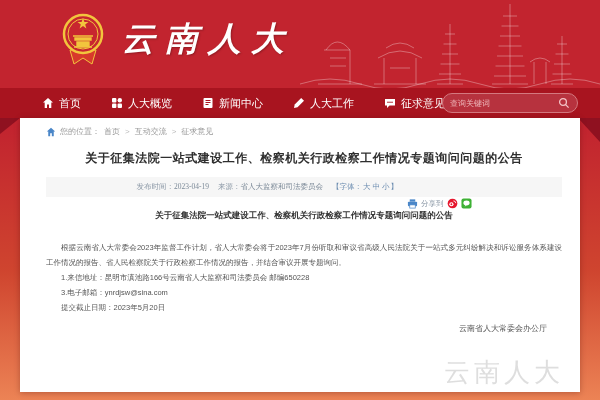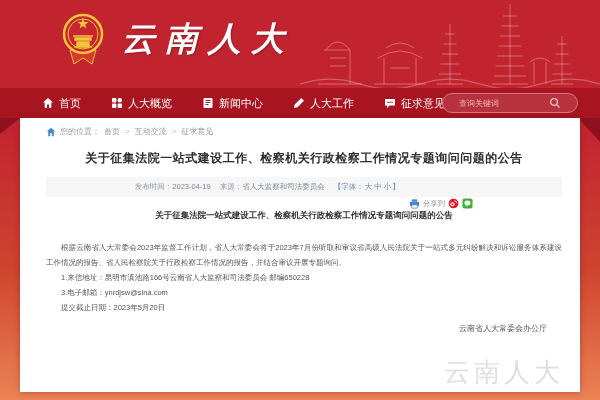--- a/index.html
+++ b/index.html
@@ -18,21 +18,21 @@
   }
   
   .nav {
     position:absolute; top:88px; left:0; width:600px; height:30px; background:#a8141f;
     display:flex; align-items:center; padding-left:42px; gap:30px;
   }
   .nav-item { display:flex; align-items:center; gap:5px; color:#fff; font-size:11px; cursor:pointer; white-space:nowrap; }
   .nav-item svg { display:block; }
   .search-box {
     position:absolute; right:22px; top:5px; width:136px; height:20px; border-radius:10px;
-    background:#b7323e; border:1px solid #d4787f; display:flex; align-items:center; padding:0 16px;
+    background:#b7323e; border:1px solid #d4787f; display:flex; align-items:center; padding:0 7px;
   }
   .search-box input {
     flex:1; background:transparent; border:none; outline:none; font-size:8px; color:#f7d9db;
     font-family:"Liberation Sans", sans-serif; min-width:0;
   }
   .search-box input::placeholder { color:#eeb7ba; }
   .fold-l { position:absolute; left:0; top:118px; width:0; height:0;
     border-right:20px solid transparent; border-top:16px solid #8f1120; }
   .fold-r { position:absolute; right:0; top:118px; width:0; height:0;
     border-left:22px solid transparent; border-top:24px solid #8f1120; }
@@ -40,21 +40,21 @@
   .card {
     position:absolute; left:20px; top:118px; width:560px; height:274px; background:#fff;
     box-shadow:0 1px 6px rgba(60,0,0,.3); padding:8px 18px 0 26px;
   }
   .crumbs { display:flex; align-items:center; gap:4px; font-size:8px; color:#999; }
   .crumbs a { color:#999; text-decoration:none; cursor:pointer; }
   .crumbs .sep { color:#bbb; margin:0 1px; }
   .title { text-align:center; font-size:12px; font-weight:bold; color:#2e2e2e; margin-top:13px; letter-spacing:.5px; }
   .meta {
     margin-top:10px; height:20px; background:#f6f6f6; display:flex; align-items:center;
-    justify-content:center; gap:9px; font-size:7.5px; color:#8a97a5;
+    justify-content:center; gap:9px; font-size:7.5px; color:#8a97a5;font-family:Liberation Serif, serif;
   }
   .meta .val { color:#7c8a98; }
   .meta .fontsize { color:#6b8cb0; }
   .meta .fs-opt { cursor:pointer; margin:0 1px; }
   .meta .share-group { display:flex; align-items:center; gap:3px;margin-top:33px; }
   .meta svg { display:block; cursor:pointer; }
   .heading { text-align:center; font-size:8.5px; font-weight:bold; color:#333; margin-top:13px; }
   .para { font-size:7.5px; color:#555; line-height:15px; text-indent:2em; text-align:justify; margin-top:5px; margin-bottom:0; }
   .para.first { margin-top:18px; }
   .contact { font-size:7.5px; color:#555; line-height:15px; text-indent:2em; margin:0; }

